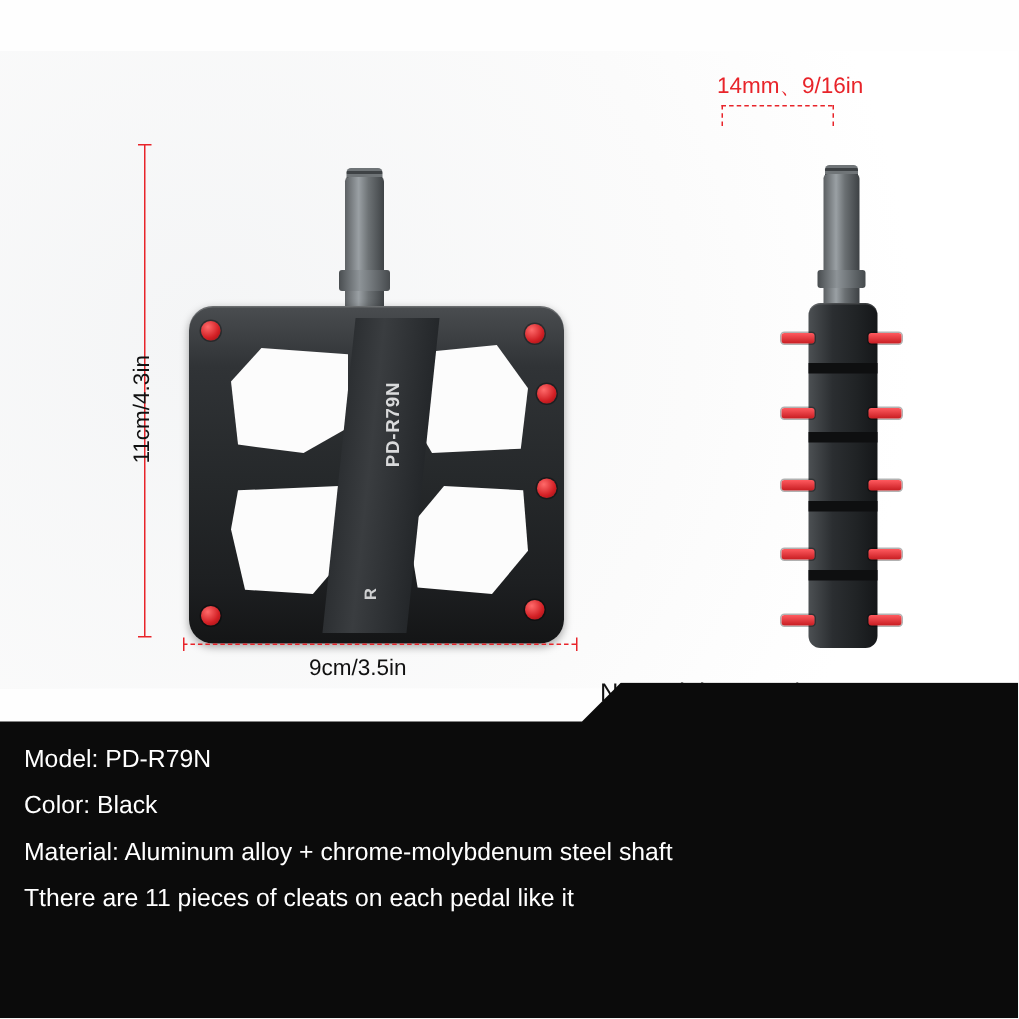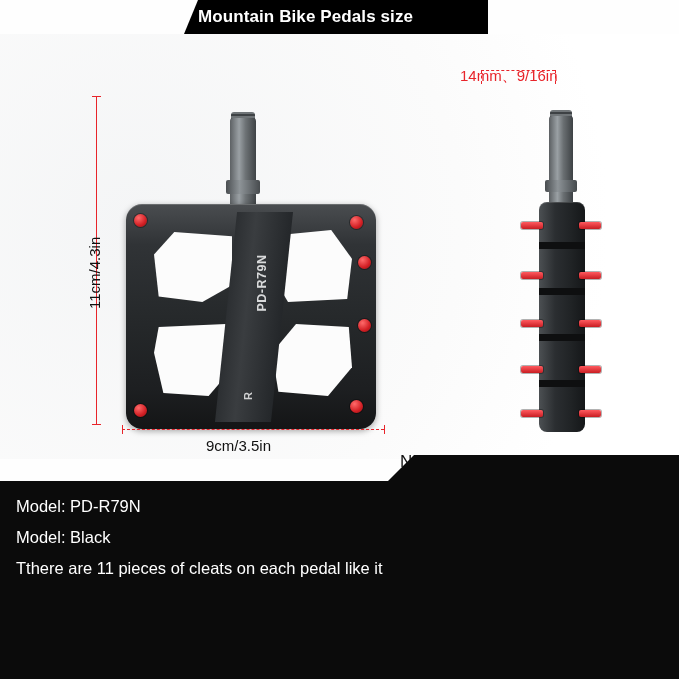--- a/index.html
+++ b/index.html
@@ -315,21 +315,20 @@
     background: linear-gradient(180deg, #ff5a5f, #c81d22);
     border-radius: 2px;
     box-shadow: 0 0 0 1px rgba(0,0,0,0.3);
   }
 </style>
 </head>
 <body>
 
 <div class="page">
 
-  <div class="title-banner">Mountain Bike Pedals size</div>
 
   <div class="photo">
     <div class="bg-wash"></div>
 
     <div class="pedal-front">
       <div class="spindle-thread"></div>
       <div class="spindle"></div>
       <div class="spindle-collar"></div>
 
       <div class="body-front"></div>
@@ -387,27 +386,28 @@
       <div class="dash-h" style="left:122px; top:395px; width:262px;"></div>
       <div class="dim-cap-v" style="left:122px; top:391px;"></div>
       <div class="dim-cap-v" style="left:384px; top:391px;"></div>
       <div class="dim-label" style="left:206px; top:403px;">9cm/3.5in</div>
     </div>
 
     <div class="dim">
       <div class="dash-h" style="left:481px; top:36px; width:74px;"></div>
       <div class="dash-v" style="left:481px; top:36px; height:14px;"></div>
       <div class="dash-v" style="left:555px; top:36px; height:14px;"></div>
-      <div class="dim-label-red" style="left:460px; top:14px;margin-top:19px;">14mm、9/16in</div>
+      <div class="dim-label-red" style="left:478px; top:14px;">14mm、9/16in</div>
     </div>
   </div>
 
   <div class="net-weight">Net weight: 275g/9.7oz</div>
 
   <div class="spec-panel">
     <div class="spec-list">
       <div class="spec-line">Model: PD-R79N</div>
-      <div class="spec-line">Model: Black</div>
+      <div class="spec-line">Color: Black</div>
+      <div class="spec-line">Material: Aluminum alloy + chrome-molybdenum steel shaft</div>
       <div class="spec-line">Tthere are 11 pieces of cleats on each pedal like it</div>
     </div>
   </div>
 
 </div>
 
 </body></html>

